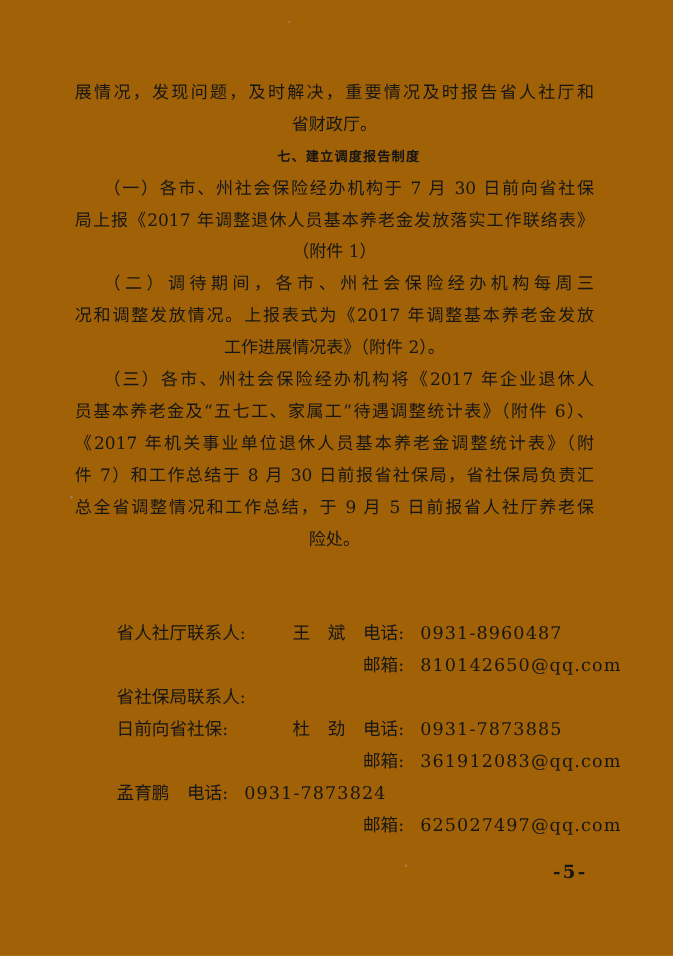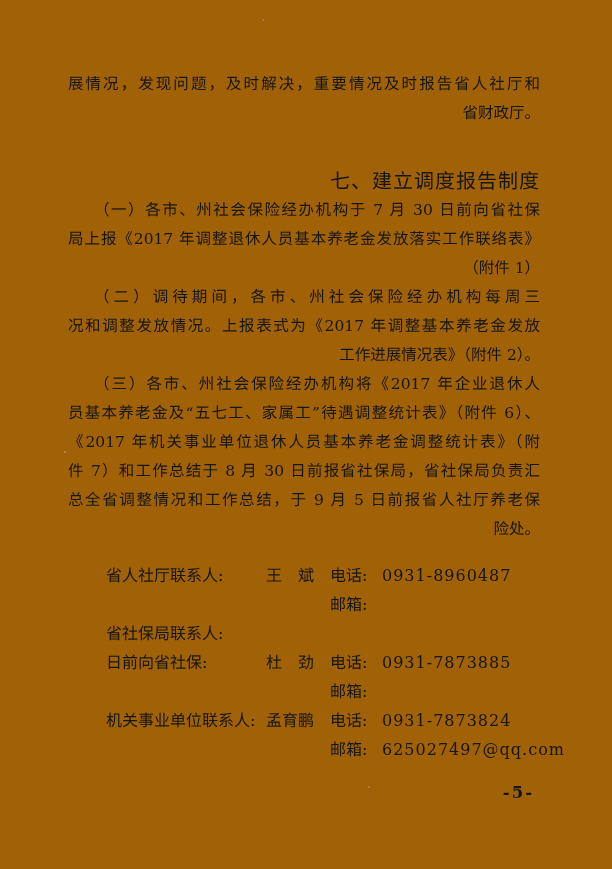--- a/index.html
+++ b/index.html
@@ -19,35 +19,34 @@
   .body-text {
     position: absolute;
     left: 68px;
     top: 70px;
     width: 472px;
   }
   .line {
     margin: 0;
     font-size: 15.5px;
     line-height: 29px;
-    text-align: right;
+    text-align: center;
     white-space: normal;
   }
   .fill {
     text-align: justify;
     text-align-last: justify;
     text-justify: inter-ideograph;
   }
   .indent { padding-left: 26px; }
   .heading {
-    font-weight: 400;
+    font-weight: 700;
     font-family: "DejaVu Sans", "Liberation Sans", sans-serif;
-    font-size: 20px;
+    font-size: 12px;
     letter-spacing: 1px;
-    margin-top: 39px;
   }
   .contacts {
     position: absolute;
     left: 68px;
     top: 561px;
     width: 490px;
   }
   .c-row {
     display: flex;
     line-height: 29px;
@@ -103,40 +102,41 @@
     <div class="c-row">
       <span class="c-label">省人社厅联系人:</span>
       <span class="c-name">王　斌</span>
       <span class="c-field">电话:</span>
       <span class="c-value">0931-8960487</span>
     </div>
     <div class="c-row">
       <span class="c-label"></span>
       <span class="c-name"></span>
       <span class="c-field">邮箱:</span>
+      <span class="c-value">810142650@qq.com</span>
     </div>
     <div class="c-row">
       <span class="c-label">省社保局联系人:</span>
       <span class="c-name"></span>
       <span class="c-field"></span>
       <span class="c-value"></span>
     </div>
     <div class="c-row">
       <span class="c-label">日前向省社保:</span>
       <span class="c-name">杜　劲</span>
       <span class="c-field">电话:</span>
       <span class="c-value">0931-7873885</span>
     </div>
     <div class="c-row">
       <span class="c-label"></span>
       <span class="c-name"></span>
       <span class="c-field">邮箱:</span>
+      <span class="c-value">361912083@qq.com</span>
     </div>
     <div class="c-row">
-      <span class="c-label">机关事业单位联系人:</span>
       <span class="c-name">孟育鹏</span>
       <span class="c-field">电话:</span>
       <span class="c-value">0931-7873824</span>
     </div>
     <div class="c-row">
       <span class="c-label"></span>
       <span class="c-name"></span>
       <span class="c-field">邮箱:</span>
       <span class="c-value">625027497@qq.com</span>
     </div>

